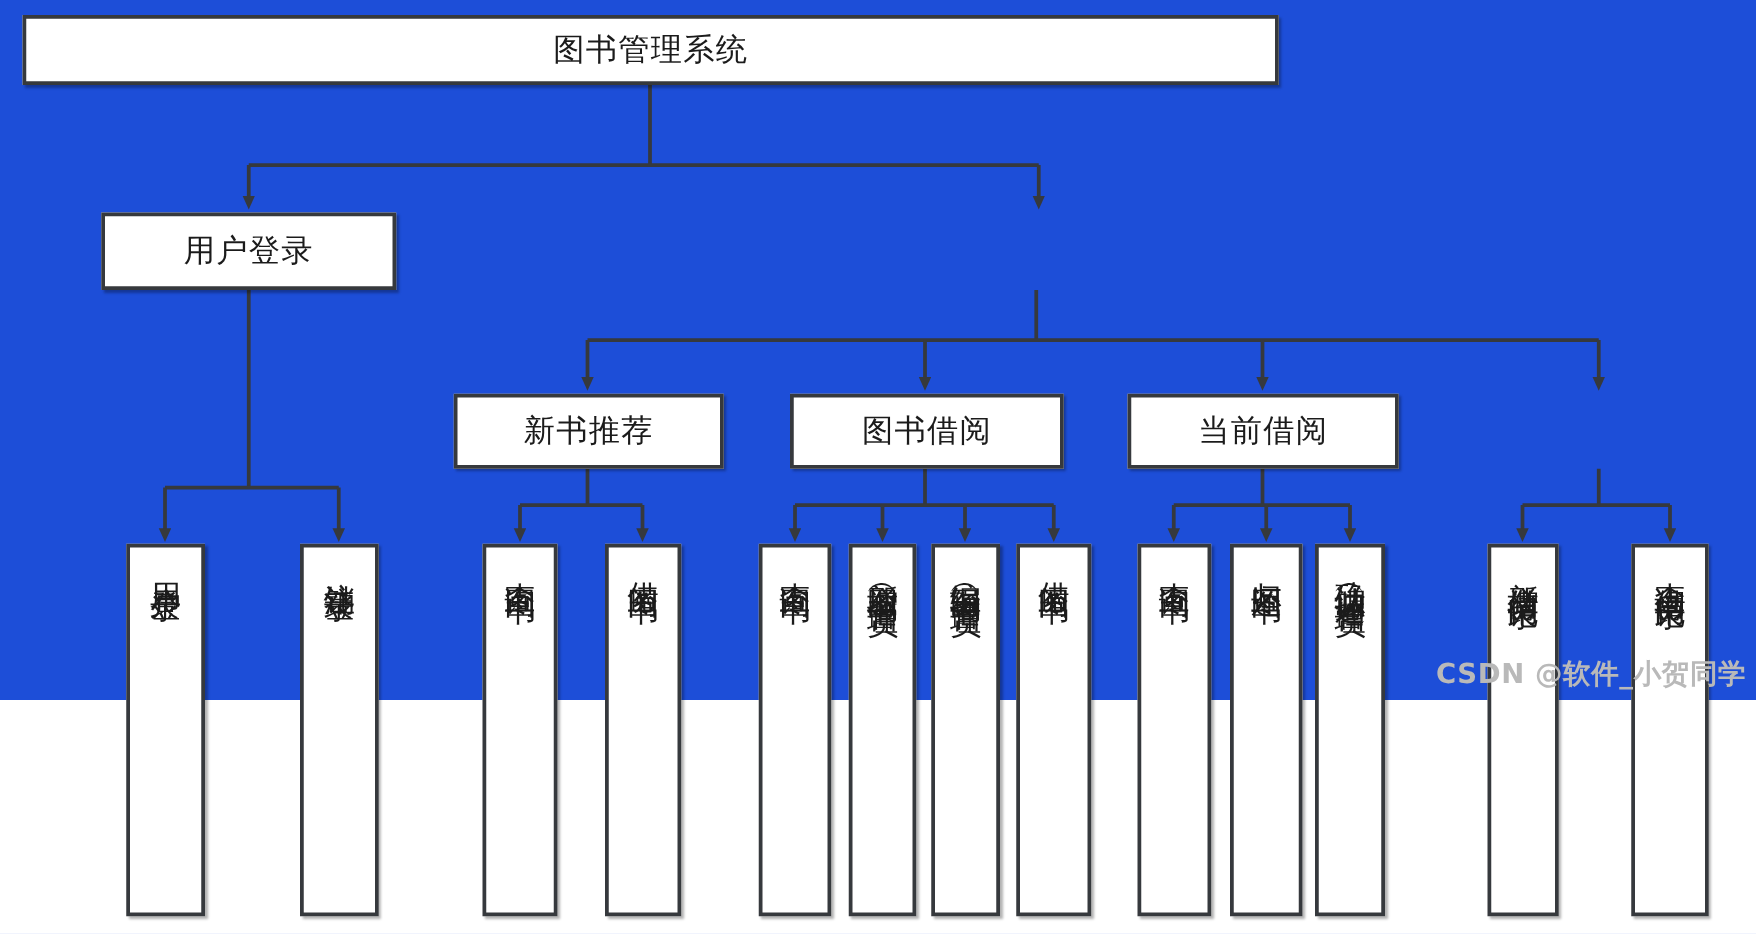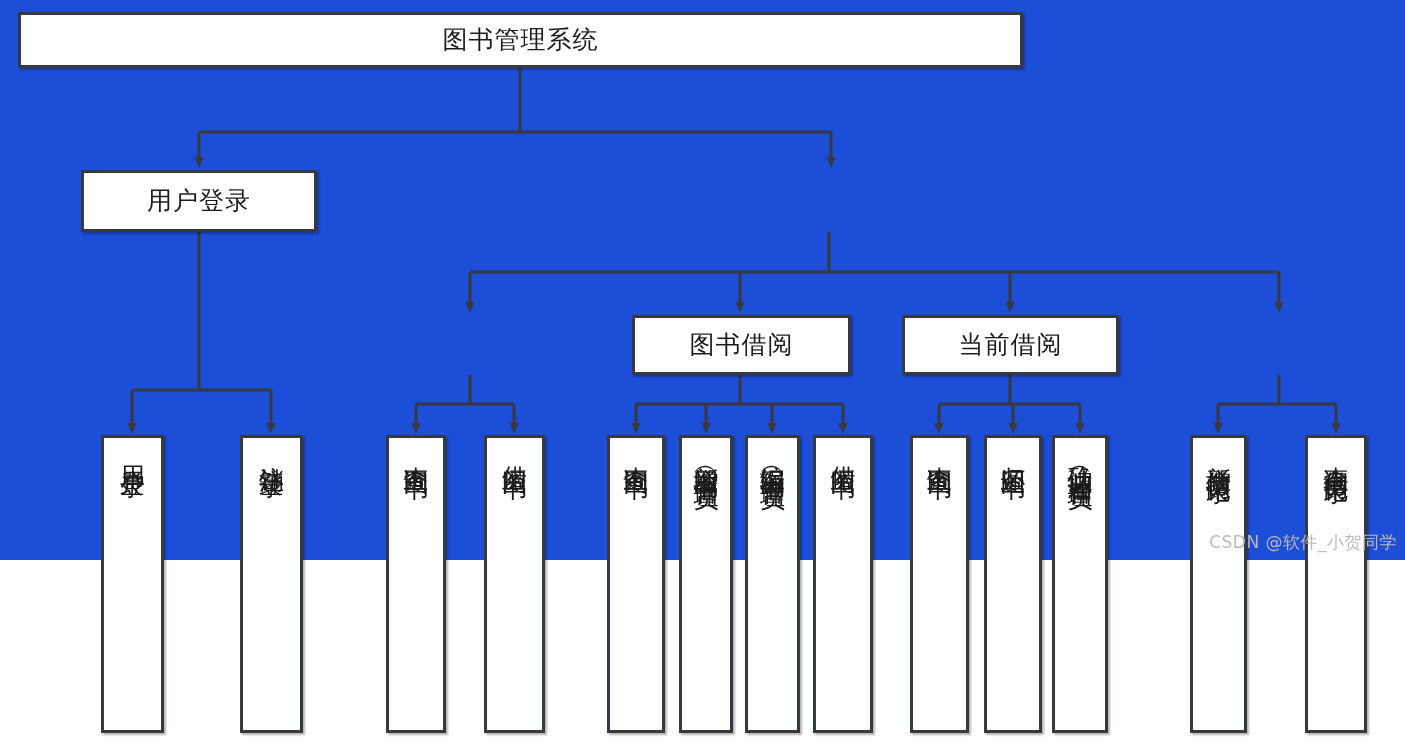--- a/index.html
+++ b/index.html
@@ -17,23 +17,23 @@
   
   .h-node .lbl{font-size:25px;letter-spacing:1px;white-space:nowrap;}
   .root .lbl{font-size:25px;}
 
   
   .v-node{align-items:flex-start;justify-content:center;padding-top:8px;}
   .v-node .lbl{writing-mode:vertical-rl;text-orientation:upright;
                font-size:25px;line-height:1.32;letter-spacing:3px;
                white-space:nowrap;}
 
-  .watermark{position:absolute;right:8px;bottom:6px;font-size:17px;
+  .watermark{position:absolute;right:8px;bottom:6px;font-size:22px;
              color:#b9b9b9;letter-spacing:0.5px;white-space:nowrap;
-             pointer-events:none;}
+             pointer-events:none;font-weight:bold;}
 </style>
 </head>
 <body>
 
 <div id="stage">
 
   <svg id="wires" viewBox="0 0 1405 747" preserveAspectRatio="none" aria-hidden="true">
     <defs>
       <marker id="arw" markerWidth="12" markerHeight="12" refX="1.5" refY="5" orient="auto" markerUnits="userSpaceOnUse">
         <path d="M0,0 L0,10 L11,5 z" fill="#36393d"></path>
@@ -84,20 +84,23 @@
   </svg>
 
   <div class="node h-node root" style="left:18px;top:12px;width:1005px;height:56px;">
     <span class="lbl">图书管理系统</span>
   </div>
 
   <div class="node h-node" style="left:81px;top:170px;width:236px;height:62px;">
     <span class="lbl">用户登录</span>
   </div>
 
+  <div class="node h-node" style="left:363px;top:315px;width:216px;height:60px;">
+    <span class="lbl">新书推荐</span>
+  </div>
   <div class="node h-node" style="left:632px;top:315px;width:219px;height:60px;">
     <span class="lbl">图书借阅</span>
   </div>
   <div class="node h-node" style="left:902px;top:315px;width:217px;height:60px;">
     <span class="lbl">当前借阅</span>
   </div>
 
   <div class="node v-node" style="left:101px;top:435px;width:63px;height:298px;">
     <span class="lbl">用户登录</span>
   </div>

